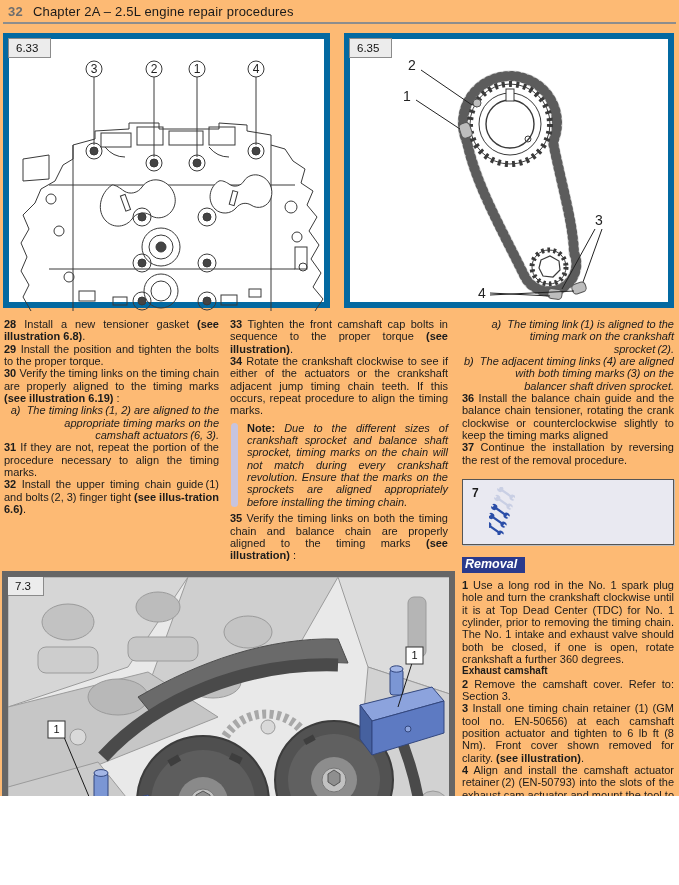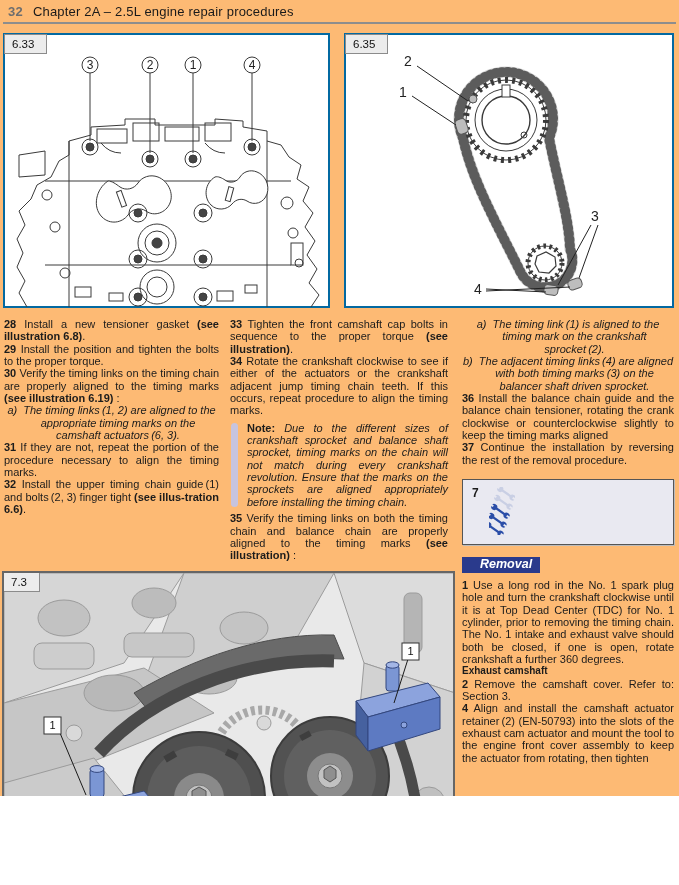--- a/index.html
+++ b/index.html
@@ -5,42 +5,42 @@
   * { margin:0; padding:0; box-sizing:border-box; }
   body { background:#fff; font-family:"Liberation Sans", sans-serif; }
   #page { position:relative; width:679px; height:796px; background:#fdba74; overflow:hidden; color:#1a1a1a; }
 
   
   .hdr { position:absolute; top:4px; left:8px; font-size:13px; letter-spacing:.2px; }
   .hdr .pgnum { font-weight:bold; color:#6e6e6e; margin-right:10px; }
   .hdr-rule { position:absolute; top:22px; left:3px; width:673px; height:2px; background:#8d8d8d; }
 
   
-  .fig { position:absolute; border:2px solid #0369a1; background:#fff; }
+  .fig { position:absolute; border:6px solid #0369a1; background:#fff; }
   .figlabel { position:absolute; top:-1px; left:-1px; background:#ececec; border:1px solid #8b8b8b;
               font-size:11.5px; padding:3px 12px 3px 7px; color:#111; z-index:3; }
   .fig svg { position:absolute; top:0; left:0; }
 
   
   .col { position:absolute; top:318px; font-size:11px; line-height:12.35px; text-align:justify; color:#1c1c1c; }
   .col p { margin:0; }
-  .col p.hang { padding-left:13px; text-indent:-13px; font-style:italic; text-align:center; }
+  .col p.hang { padding-left:13px; text-indent:-13px; font-style:italic; text-align:right; }
   .note { display:flex; margin:5px 0 4px 0; }
   .notebar { flex:0 0 7px; border-radius:4px; margin:1px 9px 1px 1px; }
   .notetext { flex:1; text-align:justify; }
 
   
   .secbox { display:flex; border:1px solid #555; background:#e9e9f1; margin:13px 0 10px 0;
             padding:7px 5px 7px 9px; box-shadow:1px 1px 0 #bbb; }
   .secnum { font-weight:bold; font-size:12px; margin-right:10px; }
   .sectitle { font-weight:bold; font-size:12px; line-height:14.5px; flex:1; }
   .secwrench { flex:0 0 26px; position:relative; }
 
   .removal { display:inline-block; color:#fff; font-weight:bold; font-style:italic; font-size:12.5px;
-             padding:1px 8px 2px 18px; margin:2px 0 6px 0; }
+             padding:1px 8px 2px 3px; margin:2px 0 6px 0; }
   .subhead { font-weight:bold; font-size:10px; margin:6px 0 3px 0; text-align:left; }
 </style>
 </head>
 <body>
 
 <div id="page">
 
   <div class="hdr">
     <span class="pgnum">32</span><span>Chapter 2A – 2.5L engine repair procedures</span>
   </div>
@@ -236,20 +236,21 @@
             </g>
           </g>
         </svg>
       </div>
     </div>
 
     <div><span class="removal" style="background: rgb(42, 58, 140);">Removal</span></div>
     <p><span style="font-weight: bold;">1</span><span> Use a long rod in the No. 1 spark plug hole and turn the crankshaft clockwise until it is at Top Dead Center (TDC) for No. 1 cylinder, prior to removing the timing chain. The No. 1 intake and exhaust valve should both be closed, if one is open, rotate crankshaft a further 360 degrees.</span></p>
     <p class="subhead">Exhaust camshaft</p>
     <p><span style="font-weight: bold;">2</span><span> Remove the camshaft cover. Refer to: Section 3.</span></p>
+    <p><span style="font-weight: bold;">3</span><span> Install one timing chain retainer (1) (GM tool no. EN-50656) at each camshaft position actuator and tighten to 6 lb ft (8 Nm). Front cover shown removed for clarity. </span><span style="font-weight: bold;">(see illustration)</span><span>.</span></p>
     <p><span style="font-weight: bold;">4</span><span> Align and install the camshaft actuator retainer (2) (EN-50793) into the slots of the exhaust cam actuator and mount the tool to the engine front cover assembly to keep the actuator from rotating, then tighten</span></p>
   </div>
 
   <div class="fig" style="left:2px; top:571px; width:453px; height:310px; border-color:#666; overflow:hidden;">
     <div class="figlabel">7.3</div>
     <svg width="451" height="308" viewBox="0 0 451 308">
       <rect width="451" height="308" fill="#e9e9e9"></rect>
 
       <g stroke="#9b9b9b" stroke-width="1">
         <polygon points="0,0 180,0 120,90 0,130" fill="#d6d6d6"></polygon>

